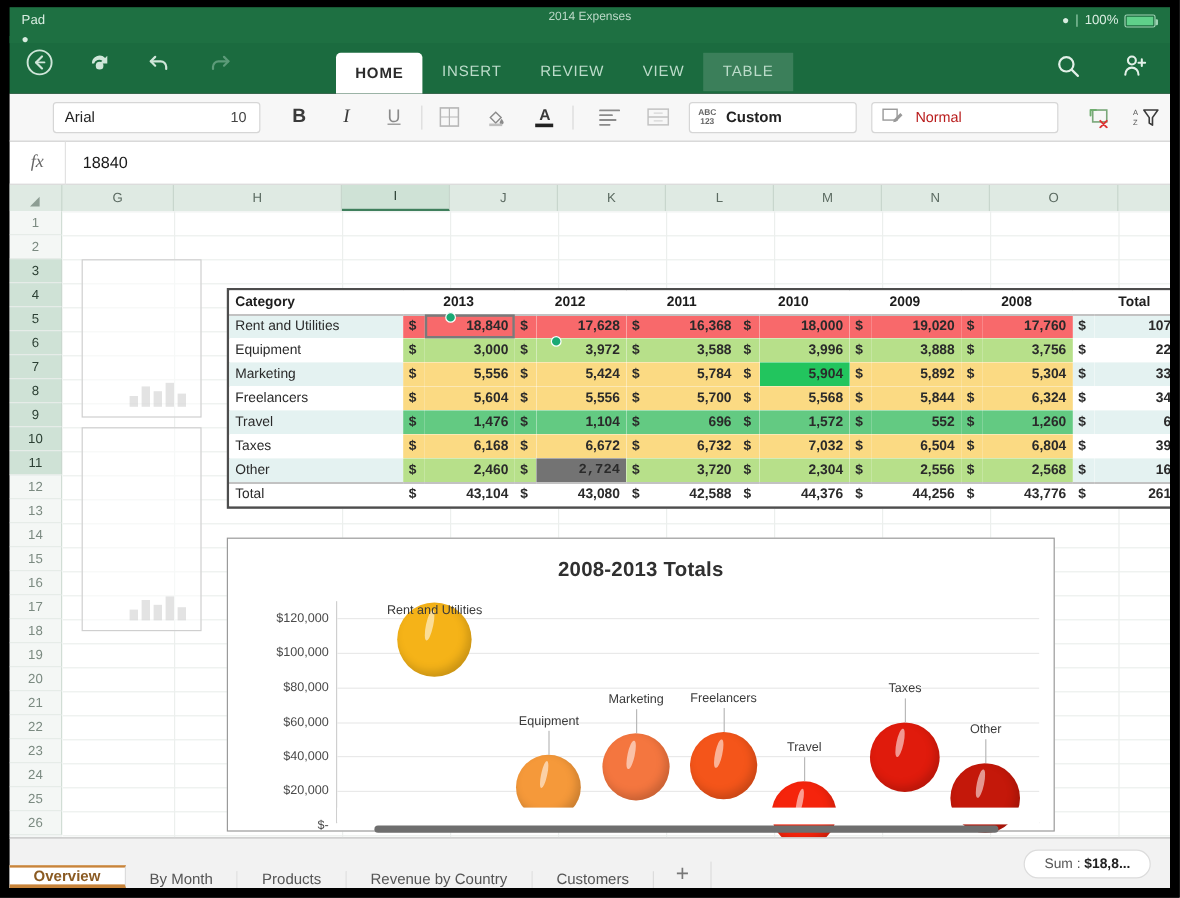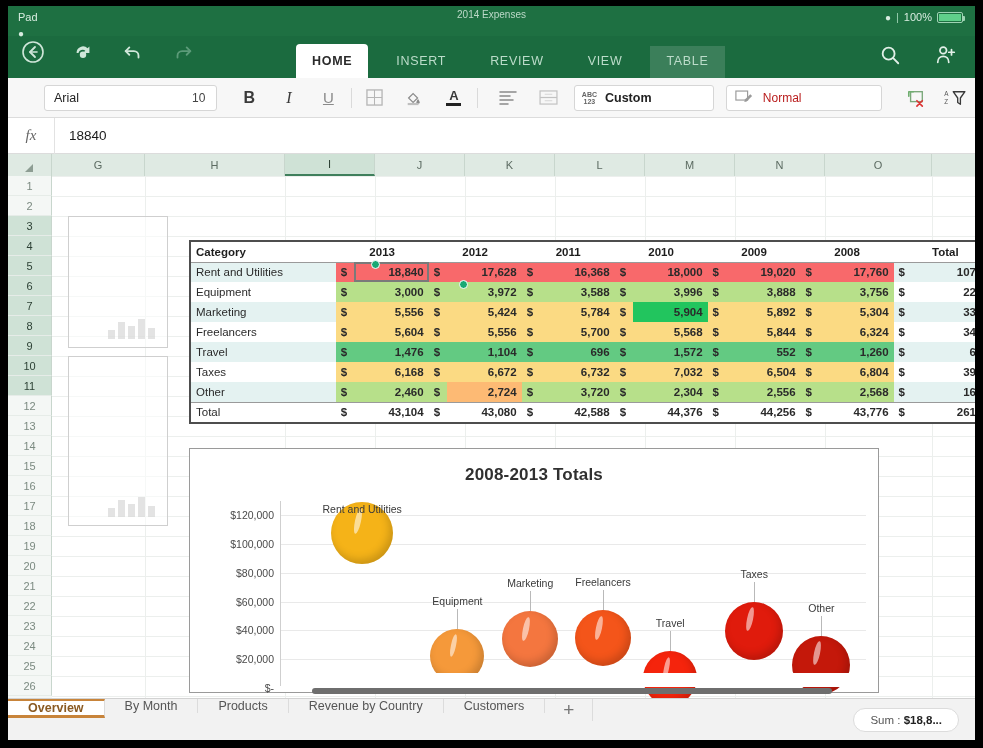--- a/index.html
+++ b/index.html
@@ -48,21 +48,21 @@
   .nav-icons { position: absolute; left: 10px; top: 7px; display: flex; gap: 20px; align-items: center; }
   .nav-ico {
     width: 30px; height: 30px; color: #cfe6d9;
     display: flex; align-items: center; justify-content: center;
     font-size: 21px; cursor: pointer;
   }
   .nav-ico.dim { color: #5c9b79; }
   .nav-ico svg { display: block; }
 
   .tabs-row {
-    position: absolute; left: 272px; top: 14px; display: flex; align-items: flex-end; gap: 12px; margin-left: 16px;
+    position: absolute; left: 272px; top: 14px; display: flex; align-items: flex-start; gap: 0;
   }
   .rtab {
     padding: 8px 16px 10px 16px;
     font-size: 12.5px; color: #bcdcca; letter-spacing: .7px;
     cursor: pointer; white-space: nowrap;
   }
   .rtab.active {
     background: #fff; color: #2b2b2b; font-weight: bold;
     border-radius: 4px 4px 0 0;
     padding-top: 10px;
@@ -237,21 +237,21 @@
   
   .hscroll {
     position: absolute; left: 260px; width: 520px; bottom: 4px; height: 6px;
     background: #6e6e6e; border-radius: 3px;
   }
 
   
   .tabbar {
     position: absolute; left: 8px; right: 8px; bottom: 8px; height: 42px;
     background: #f2f2f2; border-top: 1px solid #d2d2d2;
-    display: flex; align-items: flex-start; z-index: 6;
+    display: flex; align-items: flex-end; z-index: 6;
   }
   .stab {
     padding: 0 20px; display: flex; align-items: center;
     font-size: 12.5px; color: #555; border-right: 1px solid #dcdcdc;
     cursor: pointer; background: #f2f2f2;
   }
   .stab.active {
     background: #fff; color: #8a5a22; font-weight: bold;
     border-bottom: 3px solid #c8843a; border-top: 2px solid #c8843a;
   }
@@ -651,21 +651,21 @@
                 <td class="c-dollar" style="background: rgb(251, 218, 131);">$</td>
                 <td class="c-num" style="background: rgb(251, 218, 131);">6,804</td>
                 <td class="c-dollar totcell alt">$</td>
                 <td class="c-num totcell alt">39,91</td>
               </tr>
               <tr>
                 <td class="c-label">Other</td>
                 <td class="c-dollar" style="background: rgb(183, 224, 138);">$</td>
                 <td class="c-num" style="background: rgb(183, 224, 138);">2,460</td>
                 <td class="c-dollar" style="background: rgb(183, 224, 138);">$</td>
-                <td class="c-num" style="background: #fdba74;">2,724</td>
+                <td class="c-num" style="background: #737373; font-family: Liberation Mono, monospace;">2,724</td>
                 <td class="c-dollar" style="background: rgb(183, 224, 138);">$</td>
                 <td class="c-num" style="background: rgb(183, 224, 138);">3,720</td>
                 <td class="c-dollar" style="background: rgb(183, 224, 138);">$</td>
                 <td class="c-num" style="background: rgb(183, 224, 138);">2,304</td>
                 <td class="c-dollar" style="background: rgb(183, 224, 138);">$</td>
                 <td class="c-num" style="background: rgb(183, 224, 138);">2,556</td>
                 <td class="c-dollar" style="background: rgb(183, 224, 138);">$</td>
                 <td class="c-num" style="background: rgb(183, 224, 138);">2,568</td>
                 <td class="c-dollar totcell">$</td>
                 <td class="c-num totcell">16,33</td>

